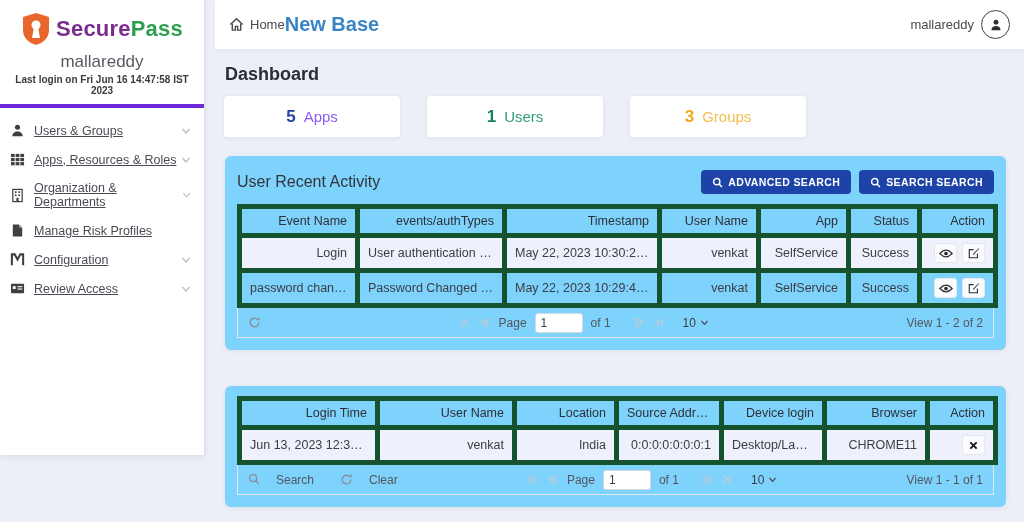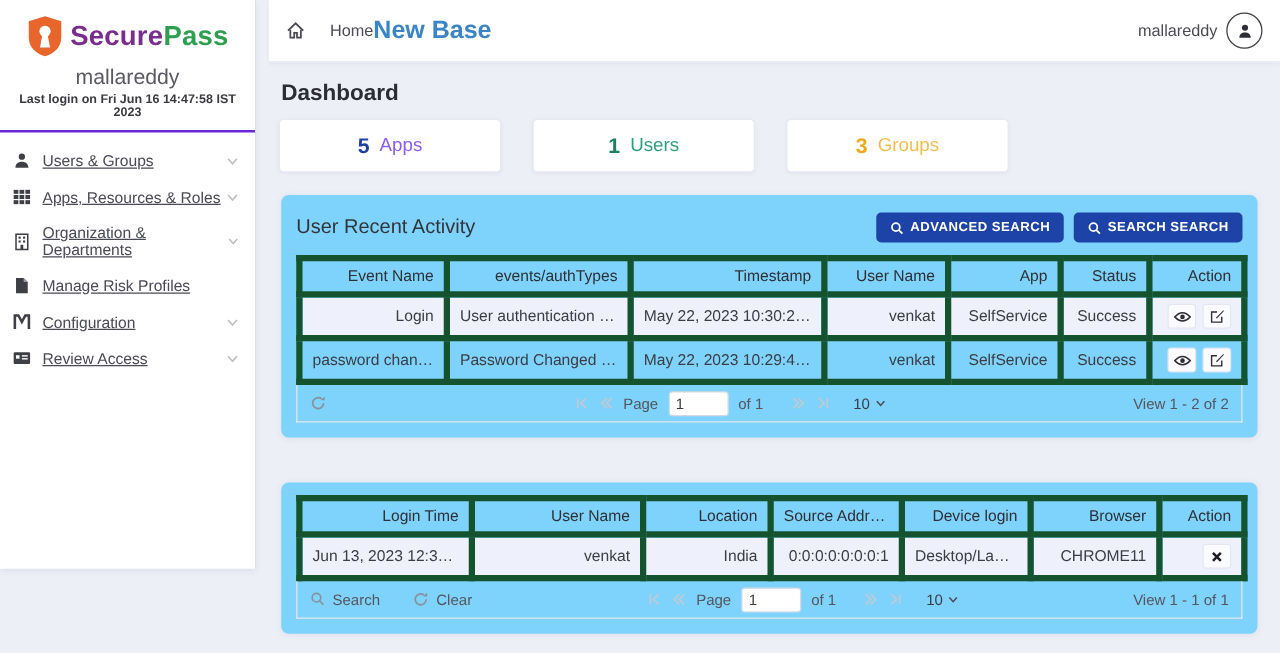--- a/index.html
+++ b/index.html
@@ -13,21 +13,21 @@
   }
   
   .sidebar {
     position: absolute; left: 0; top: 0;
     width: 205px; height: 455px;
     background: #ffffff;
     border-right: 1px solid #dcdfe8;
     box-shadow: 0 2px 5px rgba(80,90,130,.12);
     z-index: 5;
   }
-  .brand { padding: 12px 8px 8px; text-align: center; border-bottom: 2px solid #6d28d9; }
+  .brand { padding: 12px 8px 8px; text-align: center; border-bottom: 4px solid #6d28d9; }
   .brand-row { display: flex; align-items: center; justify-content: center; gap: 5px; }
   .brand-shield { width: 30px; height: 34px; }
   .brand-name { font-size: 22px; font-weight: bold; letter-spacing: .2px; }
   .brand-name .p1 { color: #7b2d8e; }
   .brand-name .p2 { color: #2e9e4f; }
   .brand-user { margin-top: 6px; font-size: 17px; color: #5a5a62; }
   .brand-lastlogin { margin-top: 2px; font-size: 10px; font-weight: bold; color: #3a3a40; }
   .nav { padding: 8px 0; }
   .nav-item {
     display: flex; align-items: center;
@@ -41,21 +41,21 @@
   .nav-item .chev { width: 12px; height: 12px; opacity: .55; }
   
   .main { position: absolute; left: 215px; top: 0; width: 809px; height: 522px; }
   .topbar {
     height: 50px; background: #fff;
     border-bottom: 1px solid #e3e7f2;
     display: flex; align-items: center;
     padding: 0 14px;
     box-shadow: 0 1px 3px rgba(80,90,130,.08);
   }
-  .topbar-home { display: flex; align-items: center; gap: 20px; font-size: 13px; color: #4a4a52; cursor: pointer; }
+  .topbar-home { display: flex; align-items: center; gap: 6px; font-size: 13px; color: #4a4a52; cursor: pointer; }
   .topbar-title { flex: 1; font-size: 20px; font-weight: 600; color: #3a85c6; }
   .topbar-user { display: flex; align-items: center; gap: 7px; font-size: 13px; color: #4a4a52; }
   .avatar {
     width: 29px; height: 29px; border-radius: 50%;
     border: 1.5px solid #3f3f46; background: #fff;
     display: flex; align-items: center; justify-content: center;
     cursor: pointer;
   }
   .page-heading { font-size: 18px; font-weight: 600; color: #2c2c33; margin: 14px 0 10px 10px; }
   
@@ -115,21 +115,21 @@
   .pg-left { display: flex; align-items: center; gap: 26px; }
   .pg-center { flex: 1; display: flex; align-items: center; justify-content: center; gap: 8px; }
   .pg-right { white-space: nowrap; }
   .pg-arrow { display: inline-flex; cursor: default; }
   .pg-input {
     width: 48px; height: 20px; border: 1px solid #d5d9e3; border-radius: 3px;
     font-family: "Liberation Sans", sans-serif; font-size: 12px; color: #3c3c44;
     padding: 0 5px;
   }
   .pg-size { display: inline-flex; align-items: center; gap: 4px; cursor: pointer; color: #3c3c44; margin-left: 10px; }
-  .pg-tool { display: inline-flex; gap: 6px; cursor: pointer; color: #55555e; }
+  .pg-tool { display: inline-flex; gap: 16px; cursor: pointer; color: #55555e; }
   .x-btn { font-weight: bold; }
 </style>
 </head>
 <body>
 
 <div class="sidebar">
   <div class="brand">
     <div class="brand-row">
       <svg class="brand-shield" viewBox="0 0 30 34">
         <path d="M15 1 L28 5 V18 C28 26 22 31 15 33 C8 31 2 26 2 18 V5 Z" fill="#e8652c"></path>

